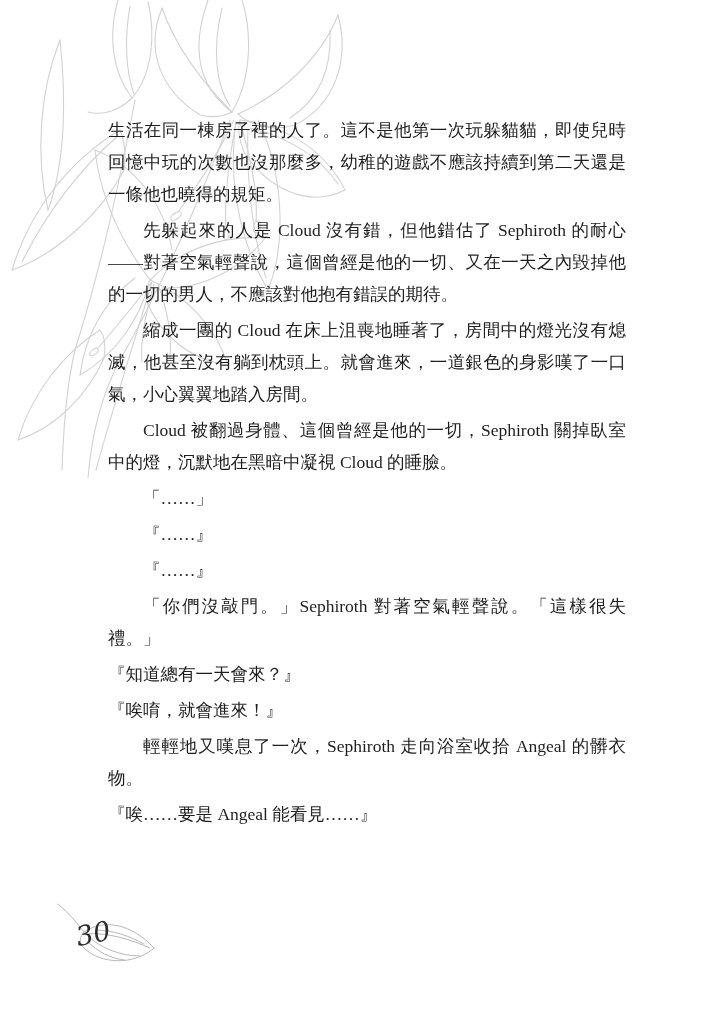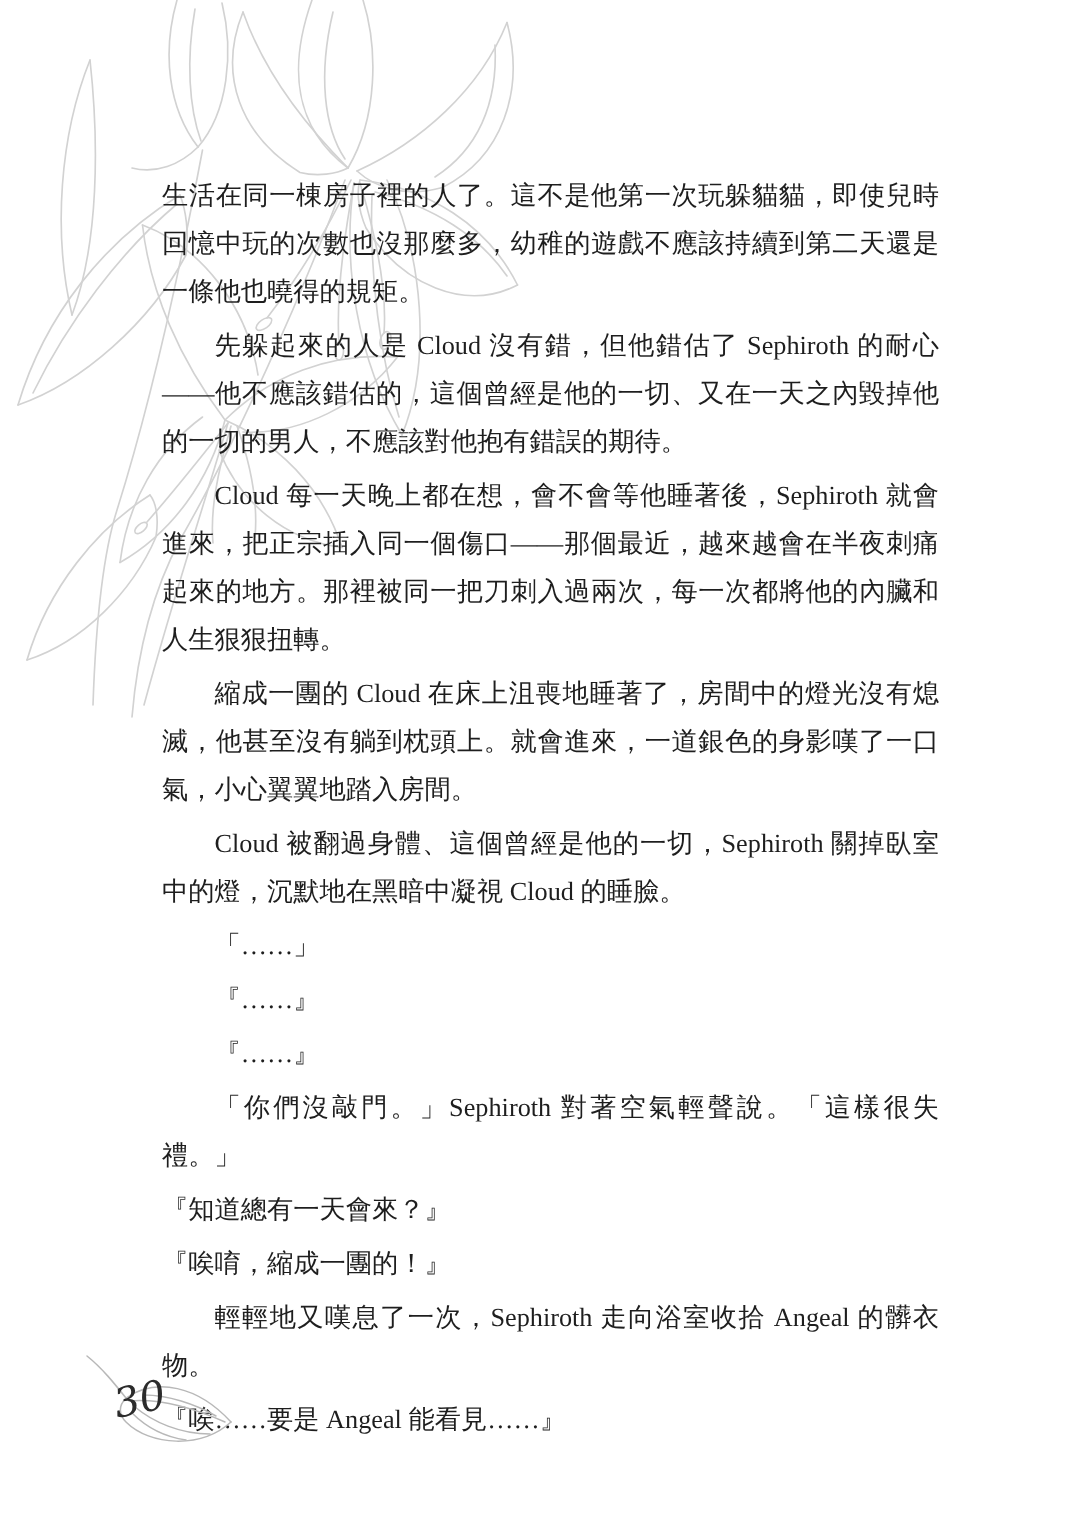--- a/index.html
+++ b/index.html
@@ -129,30 +129,29 @@
       <path d="M48,210 C66,162 66,95 60,40"></path>
 
       <path d="M135,100 C120,180 100,270 78,340 C70,365 64,410 62,470"></path>
       <path d="M230,120 C200,200 160,290 120,360 C104,390 92,430 88,478"></path>
       <path d="M152,282 C135,340 115,400 96,470"></path>
     </g>
   </svg>
 
   <div class="text-block">
       <p class="">生活在同一棟房子裡的人了。這不是他第一次玩躲貓貓，即使兒時回憶中玩的次數也沒那麼多，幼稚的遊戲不應該持續到第二天還是一條他也曉得的規矩。</p>
-      <p class="indent">先躲起來的人是 Cloud 沒有錯，但他錯估了 Sephiroth 的耐心——他不應該錯估的，這個曾經是他的一切、又在一天之內毀掉他的一切的男人，不應該對他抱有錯誤的期待。</p>
-      <p class="indent">Cloud 每一天晚上都在想，會不會等他睡著後，Sephiroth 就會進來，把正宗插入同一個傷口——那個最近，越來越會在半夜刺痛起來的地方。那裡被同一把刀刺入過兩次，每一次都將他的內臟和人生狠狠扭轉。</p>
+      <p class="indent">先躲起來的人是 Cloud 沒有錯，但他錯估了 Sephiroth 的耐心——對著空氣輕聲說，這個曾經是他的一切、又在一天之內毀掉他的一切的男人，不應該對他抱有錯誤的期待。</p>
       <p class="indent">縮成一團的 Cloud 在床上沮喪地睡著了，房間中的燈光沒有熄滅，他甚至沒有躺到枕頭上。就會進來，一道銀色的身影嘆了一口氣，小心翼翼地踏入房間。</p>
       <p class="indent">Cloud 被翻過身體、這個曾經是他的一切，Sephiroth 關掉臥室中的燈，沉默地在黑暗中凝視 Cloud 的睡臉。</p>
       <p class="indent">「……」</p>
       <p class="indent">『……』</p>
       <p class="indent">『……』</p>
       <p class="indent">「你們沒敲門。」Sephiroth 對著空氣輕聲說。「這樣很失禮。」</p>
       <p class="">『知道總有一天會來？』</p>
-      <p class="">『唉唷，縮成一團的！』</p>
+      <p class="">『唉唷，就會進來！』</p>
       <p class="indent">輕輕地又嘆息了一次，Sephiroth 走向浴室收拾 Angeal 的髒衣物。</p>
       <p class="">『唉……要是 Angeal 能看見……』</p>
     </div>
 
   <div class="page-number-leaf">
     <svg width="120" height="80" viewBox="0 0 120 80" aria-hidden="true">
       <g stroke="#b8b8b8" fill="none" stroke-width="1" stroke-linecap="round">
         <path d="M6,2 C16,10 24,20 32,30"></path>
         <path d="M32,30 C52,16 80,22 102,46"></path>
         <path d="M102,46 C82,64 48,62 32,46 C27,41 27,35 32,30"></path>

